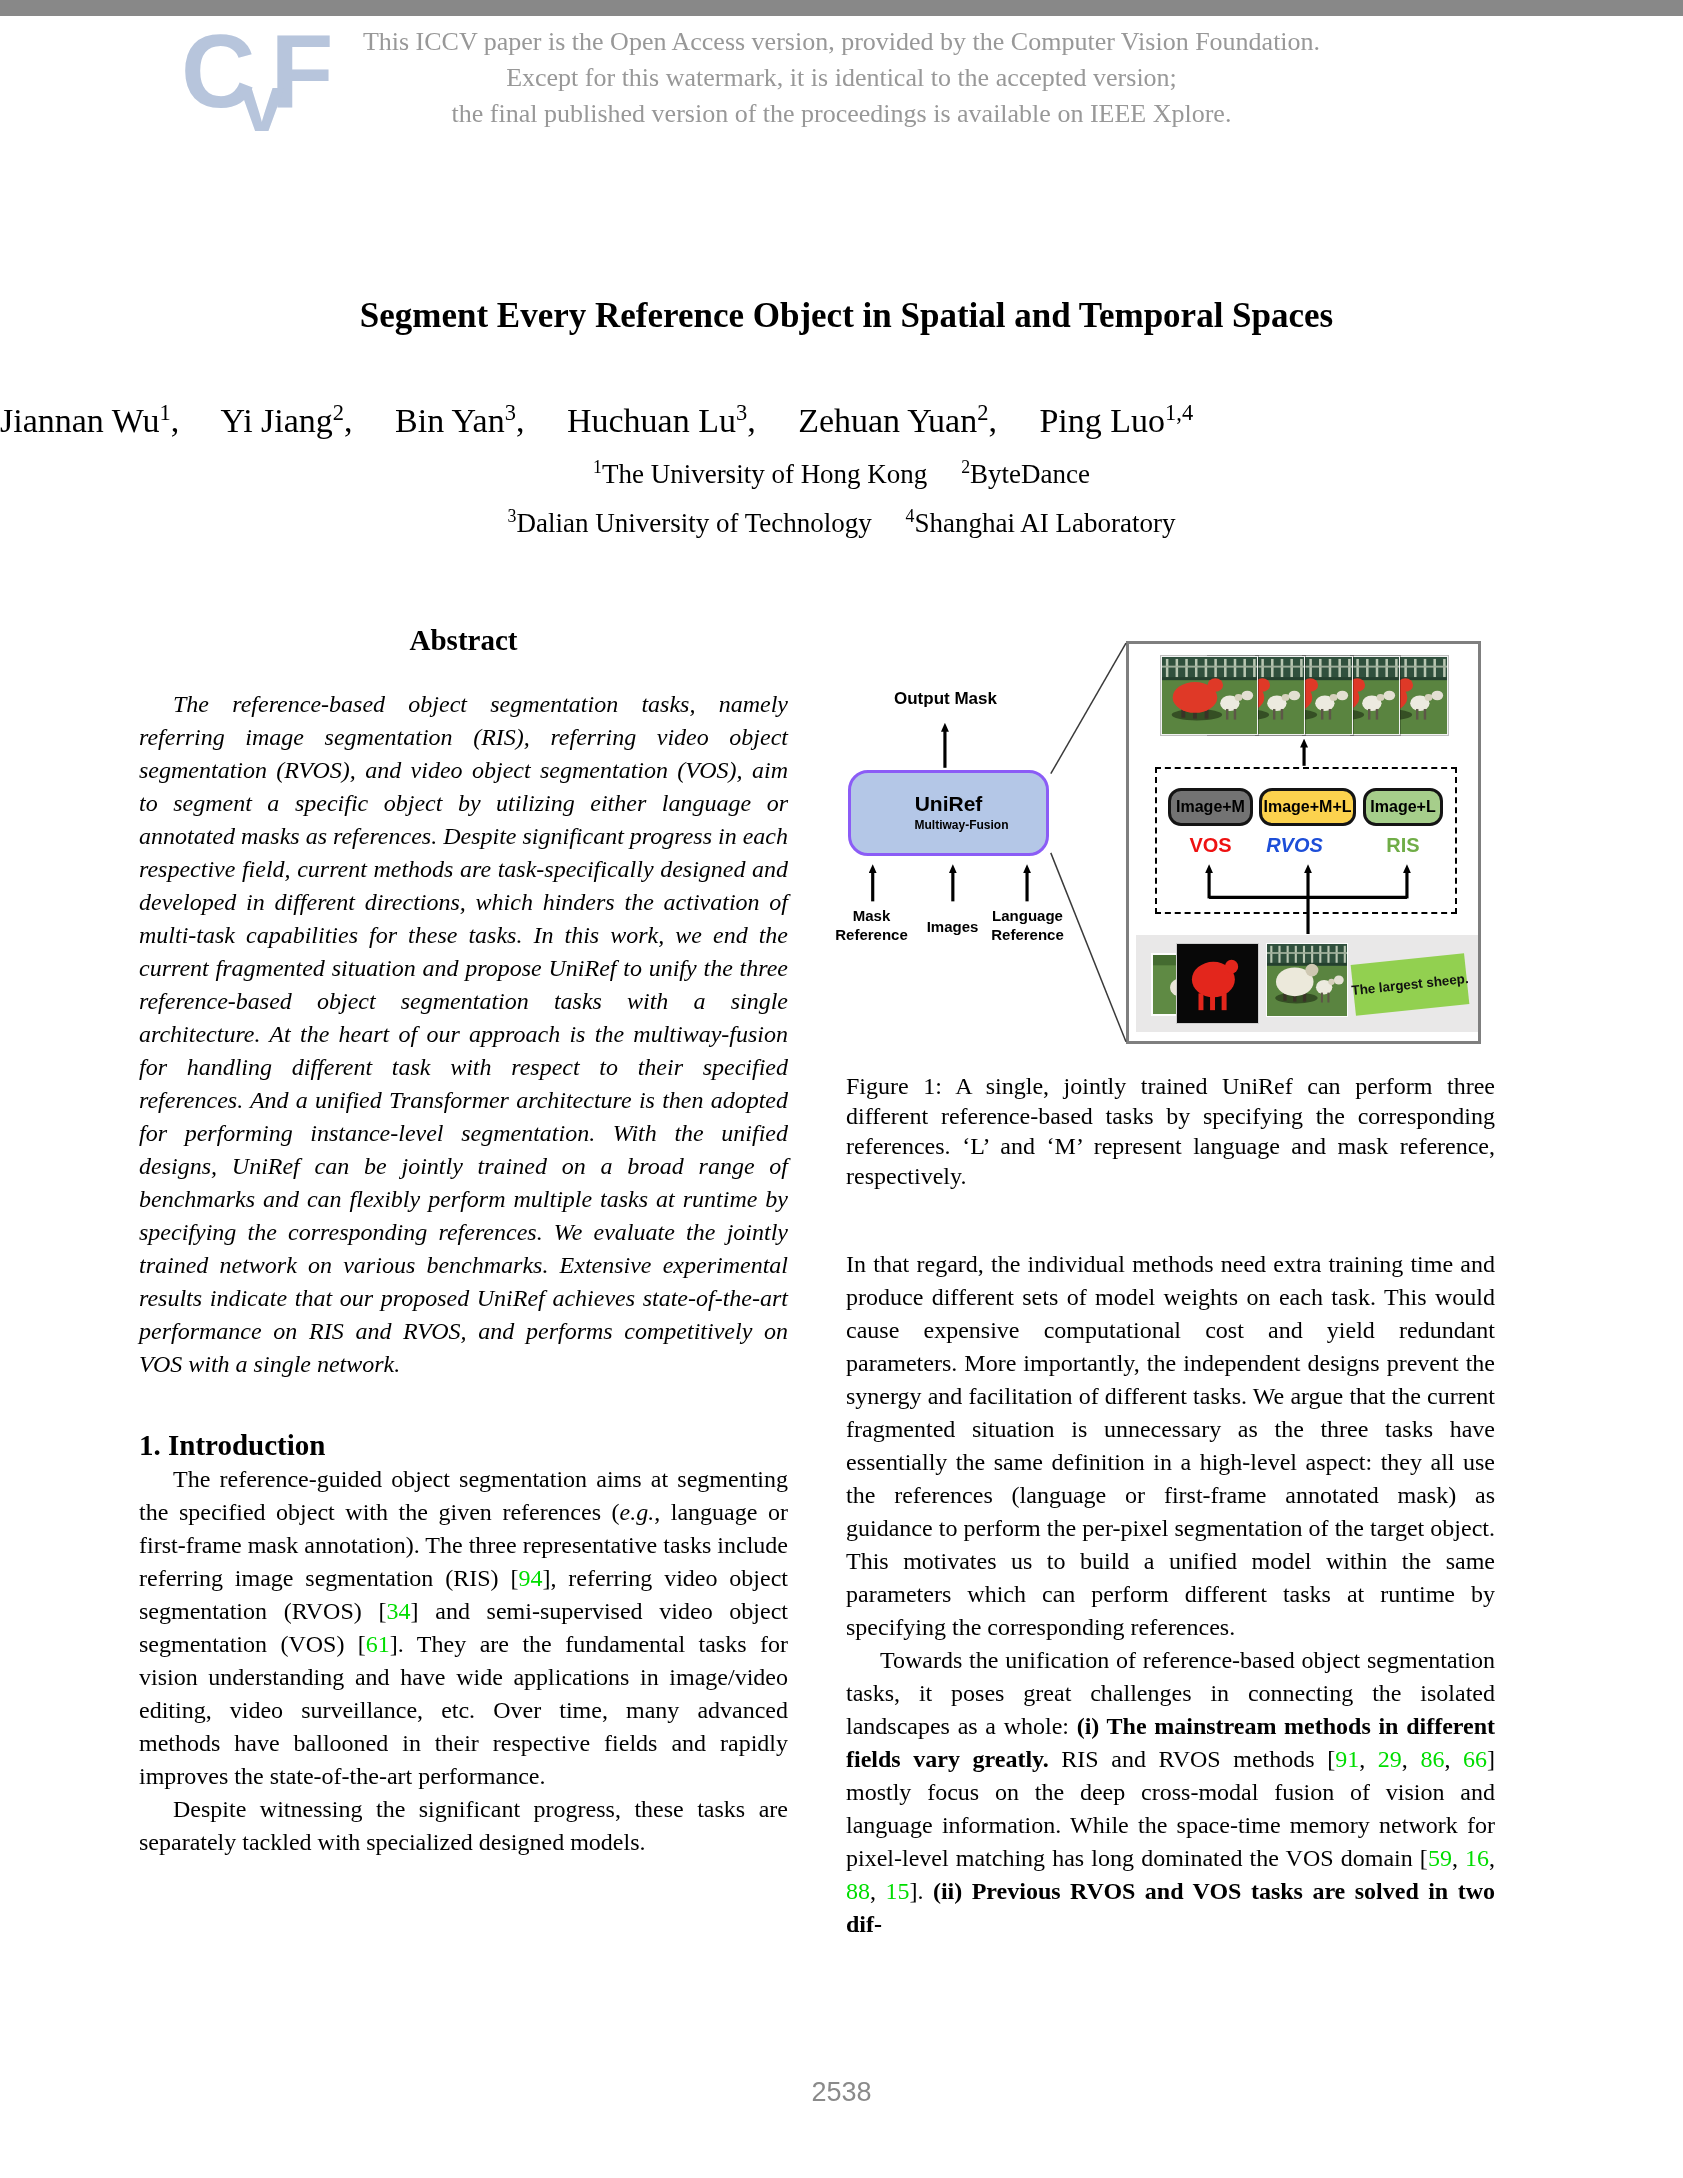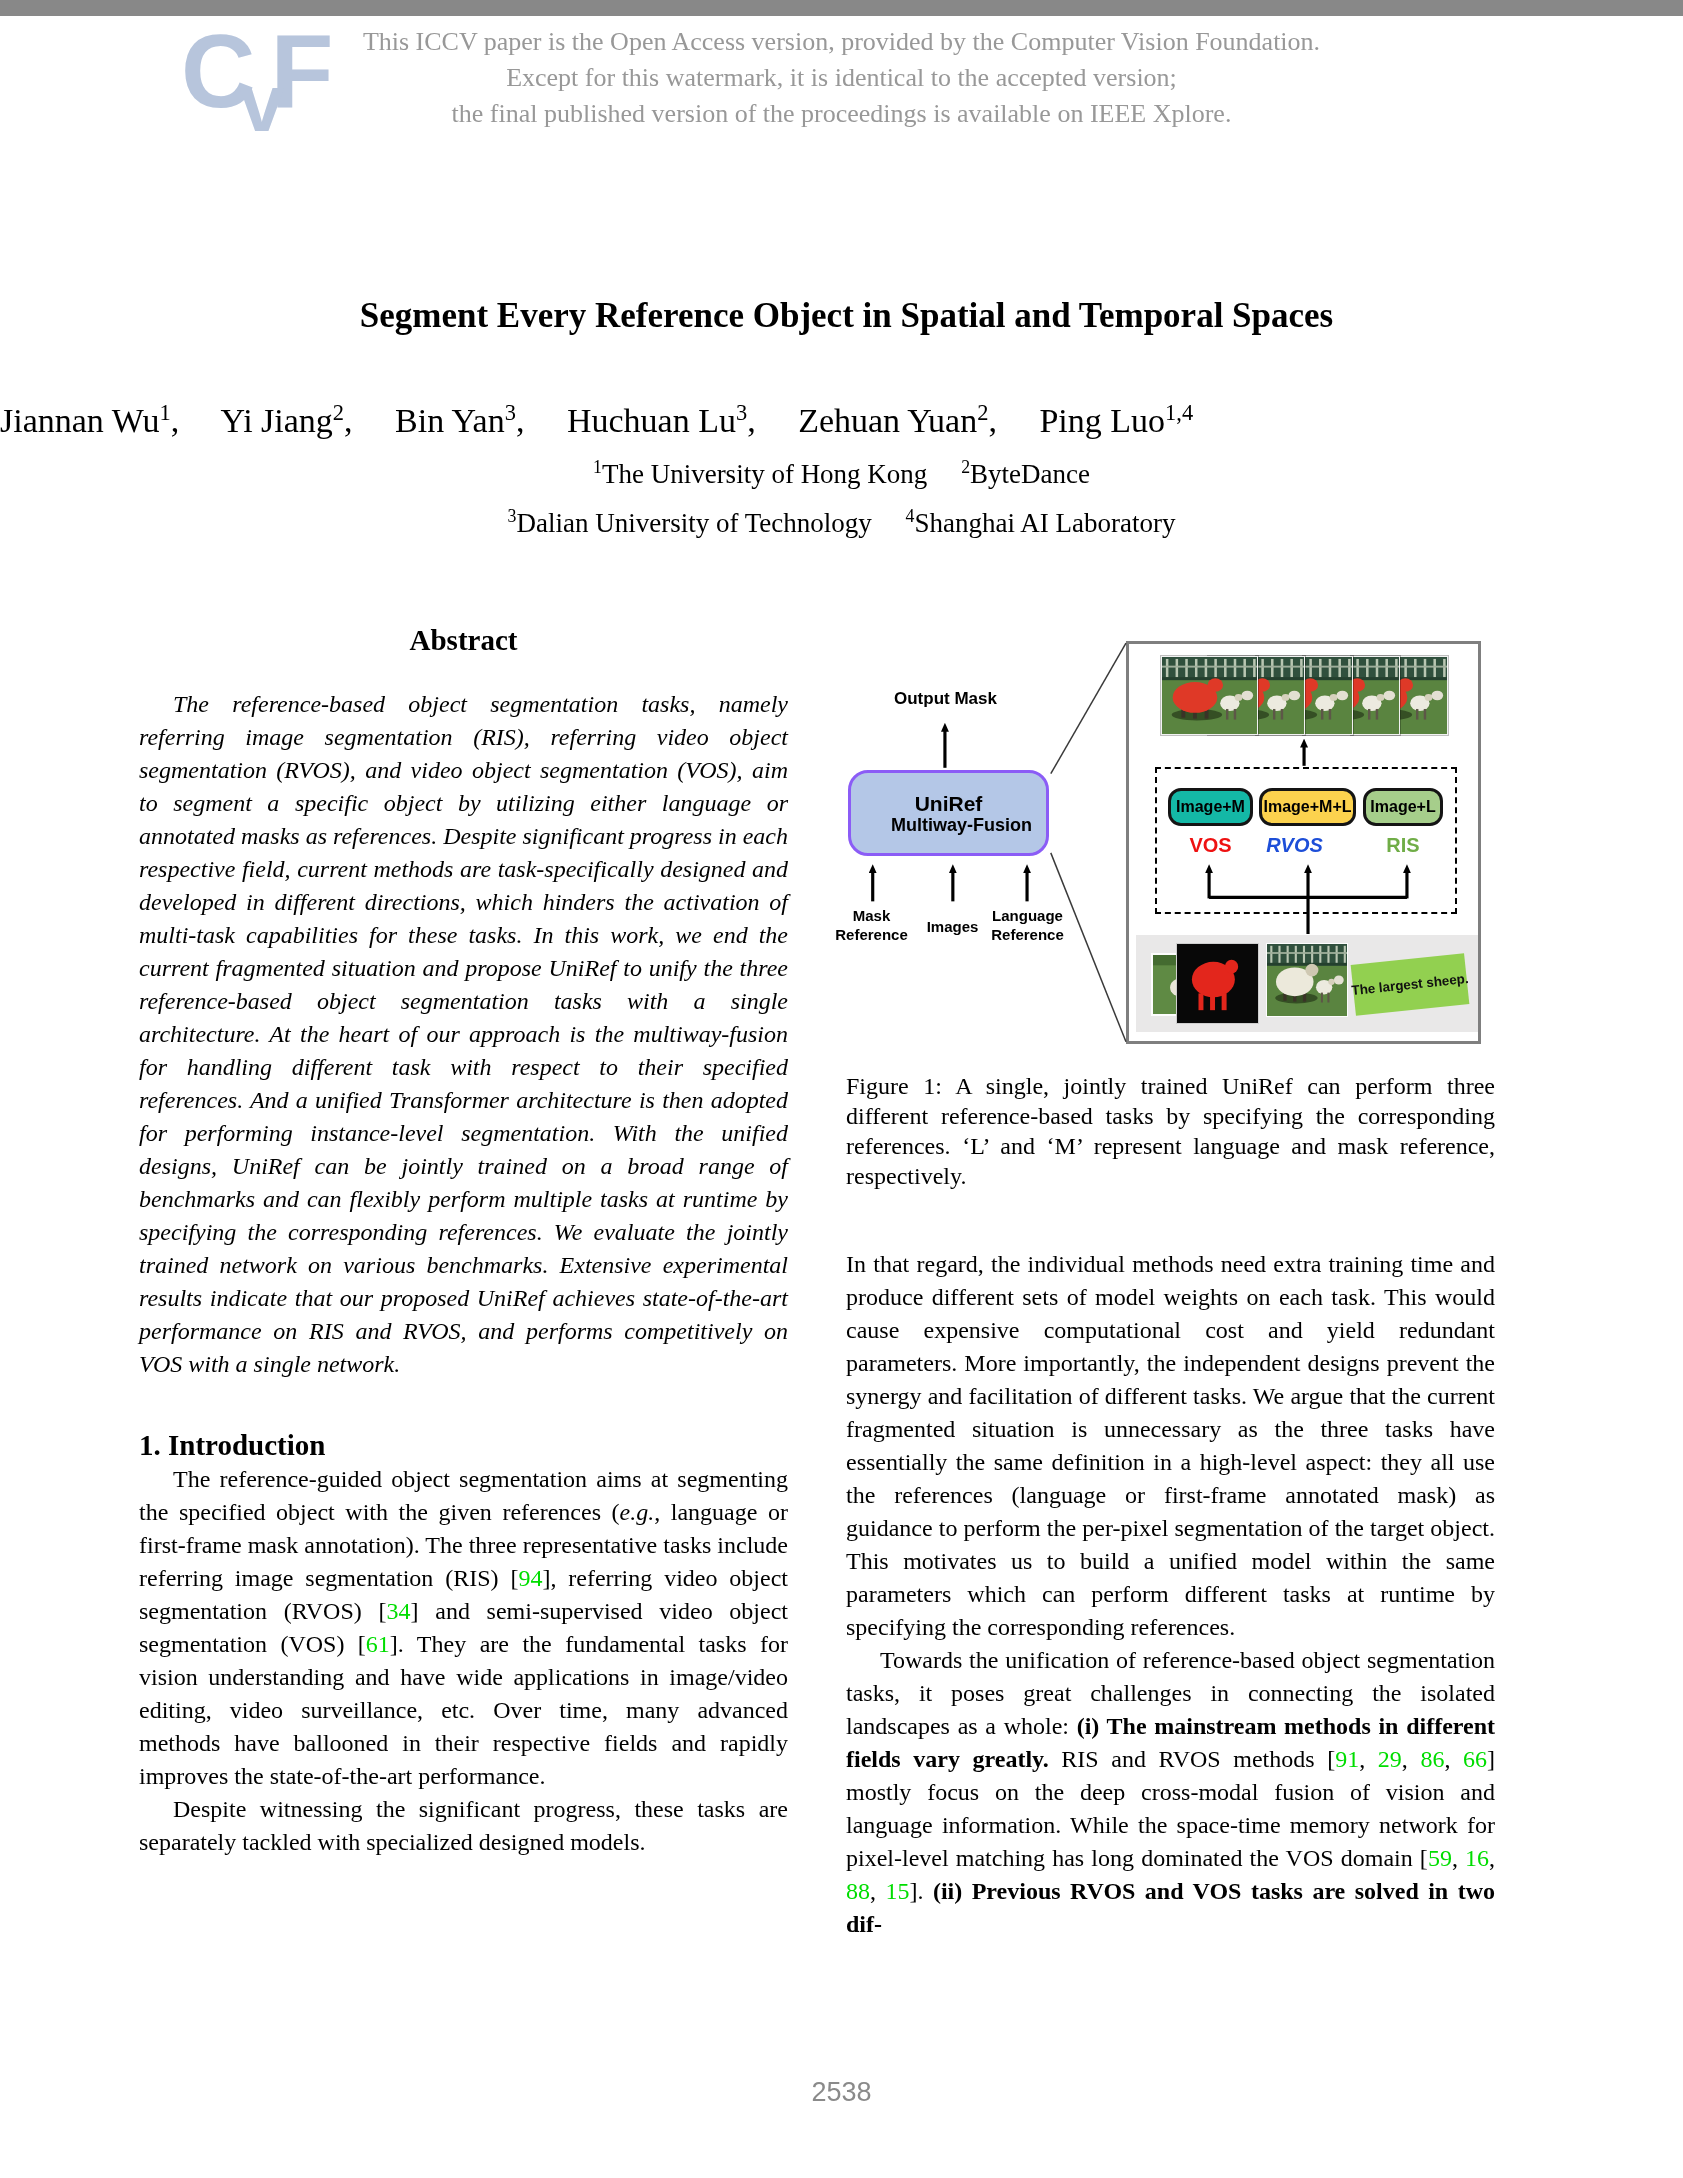--- a/index.html
+++ b/index.html
@@ -49,41 +49,41 @@
             font-family:"Liberation Sans","DejaVu Sans",sans-serif; }
   .fig-arrows { position:absolute; left:0; top:0; width:649px; height:428px;
                 pointer-events:none; z-index:30; }
   .out-label { position:absolute; left:26px; top:61px; width:147px; text-align:center;
                font-weight:bold; font-size:17px; z-index:5; }
   .uniref { position:absolute; left:2px; top:142px; width:201px; height:86px;
             background:#b4c7e7; border:3px solid #8b5cf6; border-radius:20px;
             display:flex; flex-direction:column; align-items:center; justify-content:center;
             z-index:5; }
   .uniref-t { font-weight:bold; font-size:21px; line-height:24px; }
-  .uniref-s { font-weight:bold; font-size:18px; line-height:19px;padding-left:26px; }
+  .uniref-s { font-weight:bold; font-size:12px; line-height:19px;padding-left:26px; }
   .in-label { position:absolute; width:113px; text-align:center; font-weight:bold;
               font-size:15px; line-height:19px; z-index:5; }
   .il-0 { left:-31px; top:278px; }
   .il-1 { left:50px;  top:289px; }
   .il-2 { left:125px; top:278px; }
   .bigbox { position:absolute; left:280px; top:13px; width:355px; height:403px;
             border:3.5px solid #7f7f7f; background:#fff; z-index:1; }
   .grayarea { position:absolute; left:290px; top:307px; width:342px; height:97px;
               background:#e9e8e8; z-index:2; }
   .dashed { position:absolute; left:309px; top:139px; width:302px; height:147px;
             border:2.5px dashed #000; z-index:3; }
   .frame { position:absolute; top:28px; width:97px; height:79px;
            border:1.5px solid #f2f2f2; box-shadow:0 0 0 1px rgba(0,0,0,.25); overflow:hidden; }
   .frame svg { display:block; width:100%; height:100%; }
   .f0{left:315px; z-index:25;} .f1{left:362px; z-index:24;} .f2{left:410px; z-index:23;}
   .f3{left:457px; z-index:22;} .f4{left:505px; z-index:21;}
   .chip { position:absolute; top:160px; height:38px; border:3px solid #141414; border-radius:13px;
           display:flex; align-items:center; justify-content:center;
           font-weight:bold; font-size:16px; z-index:6; }
-  .chip0 { left:322px; width:85px; background:#14b8a6; }
+  .chip0 { left:322px; width:85px; background:#737373; }
   .chip1 { left:413px; width:97px; background:#fcd24e; }
   .chip2 { left:517px; width:80px; background:#a6ce8b; }
   .task-label { position:absolute; top:206px; height:26px; text-align:center;
                 font-weight:bold; font-size:20px; z-index:6; }
   .tl0 { left:322px; width:85px; color:#ee1111; }
   .tl1 { left:400px; width:97px; color:#1d4ed8;font-style:italic; }
   .tl2 { left:517px; width:80px; color:#70ad47; }
   .ref-img { position:absolute; overflow:hidden; }
   .ref-img svg { display:block; width:100%; height:100%; }
   .img-back  { left:305px; top:325px; width:71px; height:63px; z-index:7;  border:2px solid #fdfdfd; }

